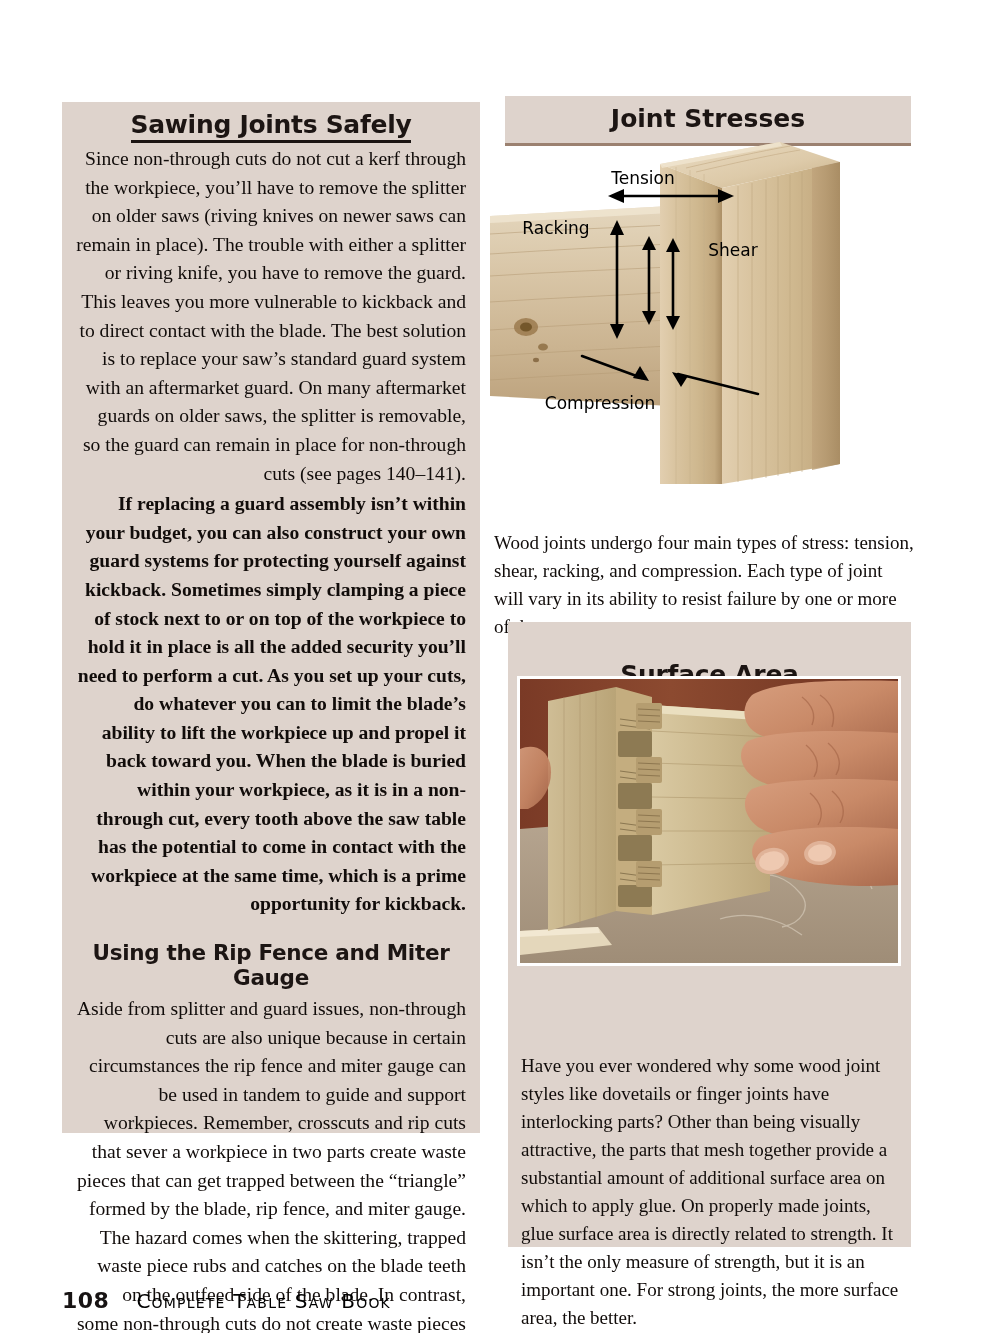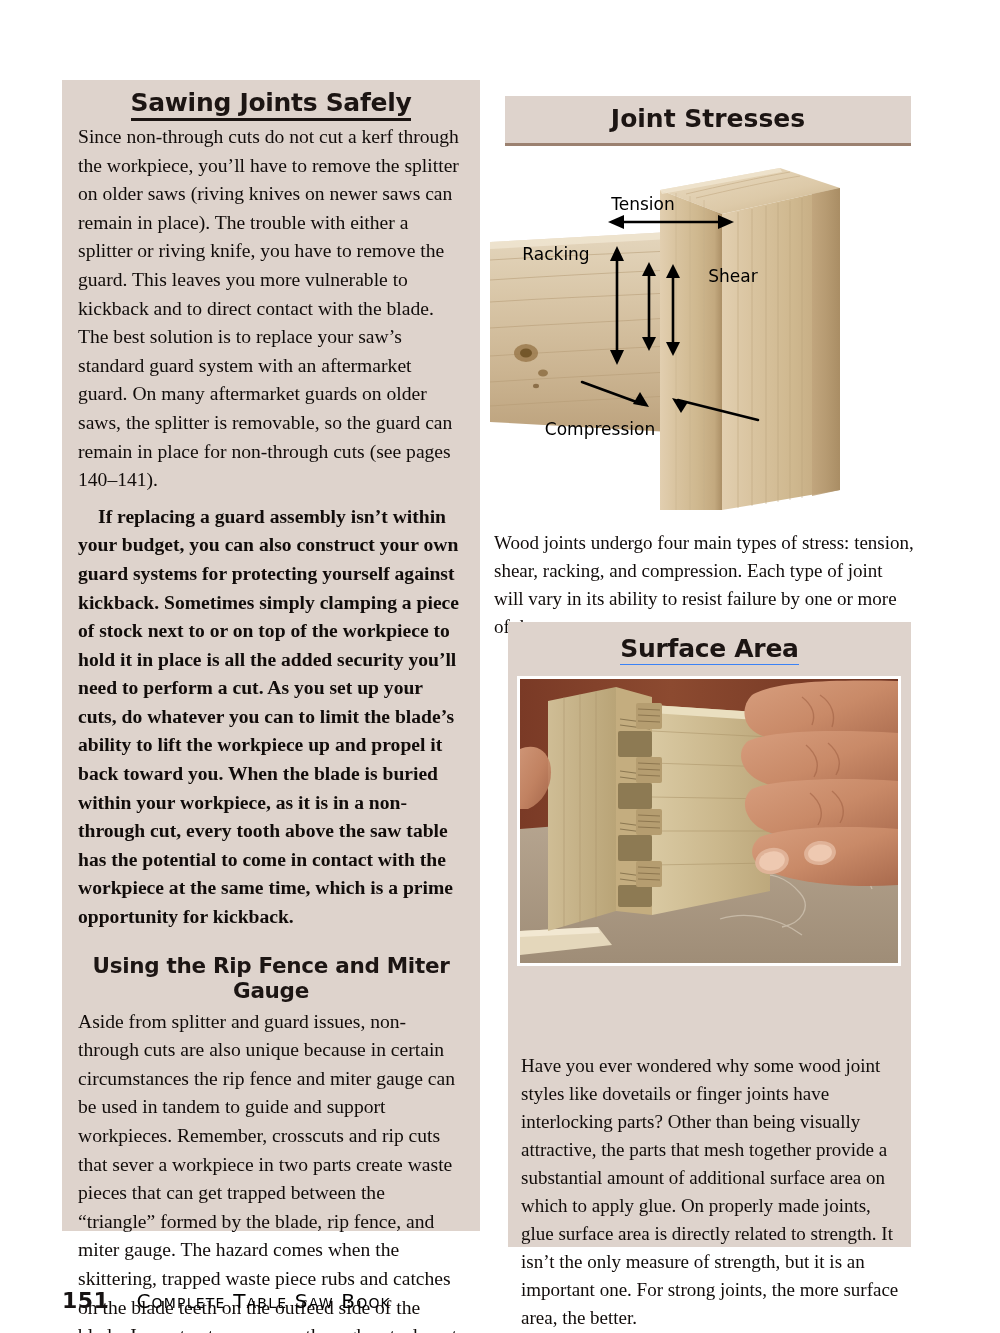--- a/index.html
+++ b/index.html
@@ -17,24 +17,24 @@
 
   
   .panel {
     position: absolute;
     background: #ded3cc;
     box-sizing: border-box;
   }
 
   #left-panel {
     left: 62px;
-    top: 80px;
+    top: 102px;
     width: 418px;
-    height: 1151px;
-    padding: 0 8px;
+    height: 1031px;
+    padding: 0 14px;
   }
 
   #joint-stresses-panel {
     left: 505px;
     top: 96px;
     width: 406px;
     height: 48px;
   }
 
   #surface-area-panel {
@@ -85,30 +85,31 @@
     height: 3px;
     background: #9b8170;
   }
 
   #heading-surface-area {
     font-size: 25px;
     line-height: 30px;
     padding-top: 12px;
     border-bottom: 1px solid #3b82f6;
     display: inline-block;
+    margin-top: 26px;
   }
 
   
   .body-text {
     font-family: "Liberation Serif", serif;
     font-size: 19.6px;
     line-height: 28.6px;
     color: #110c0a;
-    text-align: left;
-    margin: 8px;
+    text-align: right;
+    margin: 0;
   }
   .body-text.indent {
     text-indent: 20px;
     font-weight: bold;
   }
   #left-panel .body-text {
     margin-top: 2px;
   }
 
   .caption {
@@ -152,21 +153,21 @@
     color: #000000;
     margin-left: 27px;
     font-variant: small-caps;
     letter-spacing: 1.2px;
   }
 
   
   #joint-figure {
     position: absolute;
     left: 490px;
-    top: 160px;
+    top: 134px;
     width: 430px;
     height: 350px;
     text-align: center;
   }
   #joint-figure svg { display: block; }
 
   
   #surface-photo {
     position: absolute;
     left: 517px;
@@ -454,15 +455,15 @@
       <ellipse cx="300" cy="174" rx="12" ry="8.5" fill="#eec9b1" transform="rotate(-8 300 174)"></ellipse>
 
       <path d="M0,70 C14,64 26,70 30,84 C34,102 26,122 8,130 L0,130 Z" fill="url(#handGrad)" opacity="0.9"></path>
     </g>
   </svg>
 </div>
 
 <p class="caption" id="surface-area-caption">Have you ever wondered why some wood joint styles like dovetails or finger joints have interlocking parts? Other than being visually attractive, the parts that mesh together provide a substantial amount of additional surface area on which to apply glue. On properly made joints, glue surface area is directly related to strength. It isn’t the only measure of strength, but it is an important one. For strong joints, the more surface area, the better.</p>
 
 <div id="footer">
-  <span id="footer-page">151</span>
+  <span id="footer-page">108</span>
   <span id="footer-title">Complete Table Saw Book</span>
 </div>
 
 </body></html>

